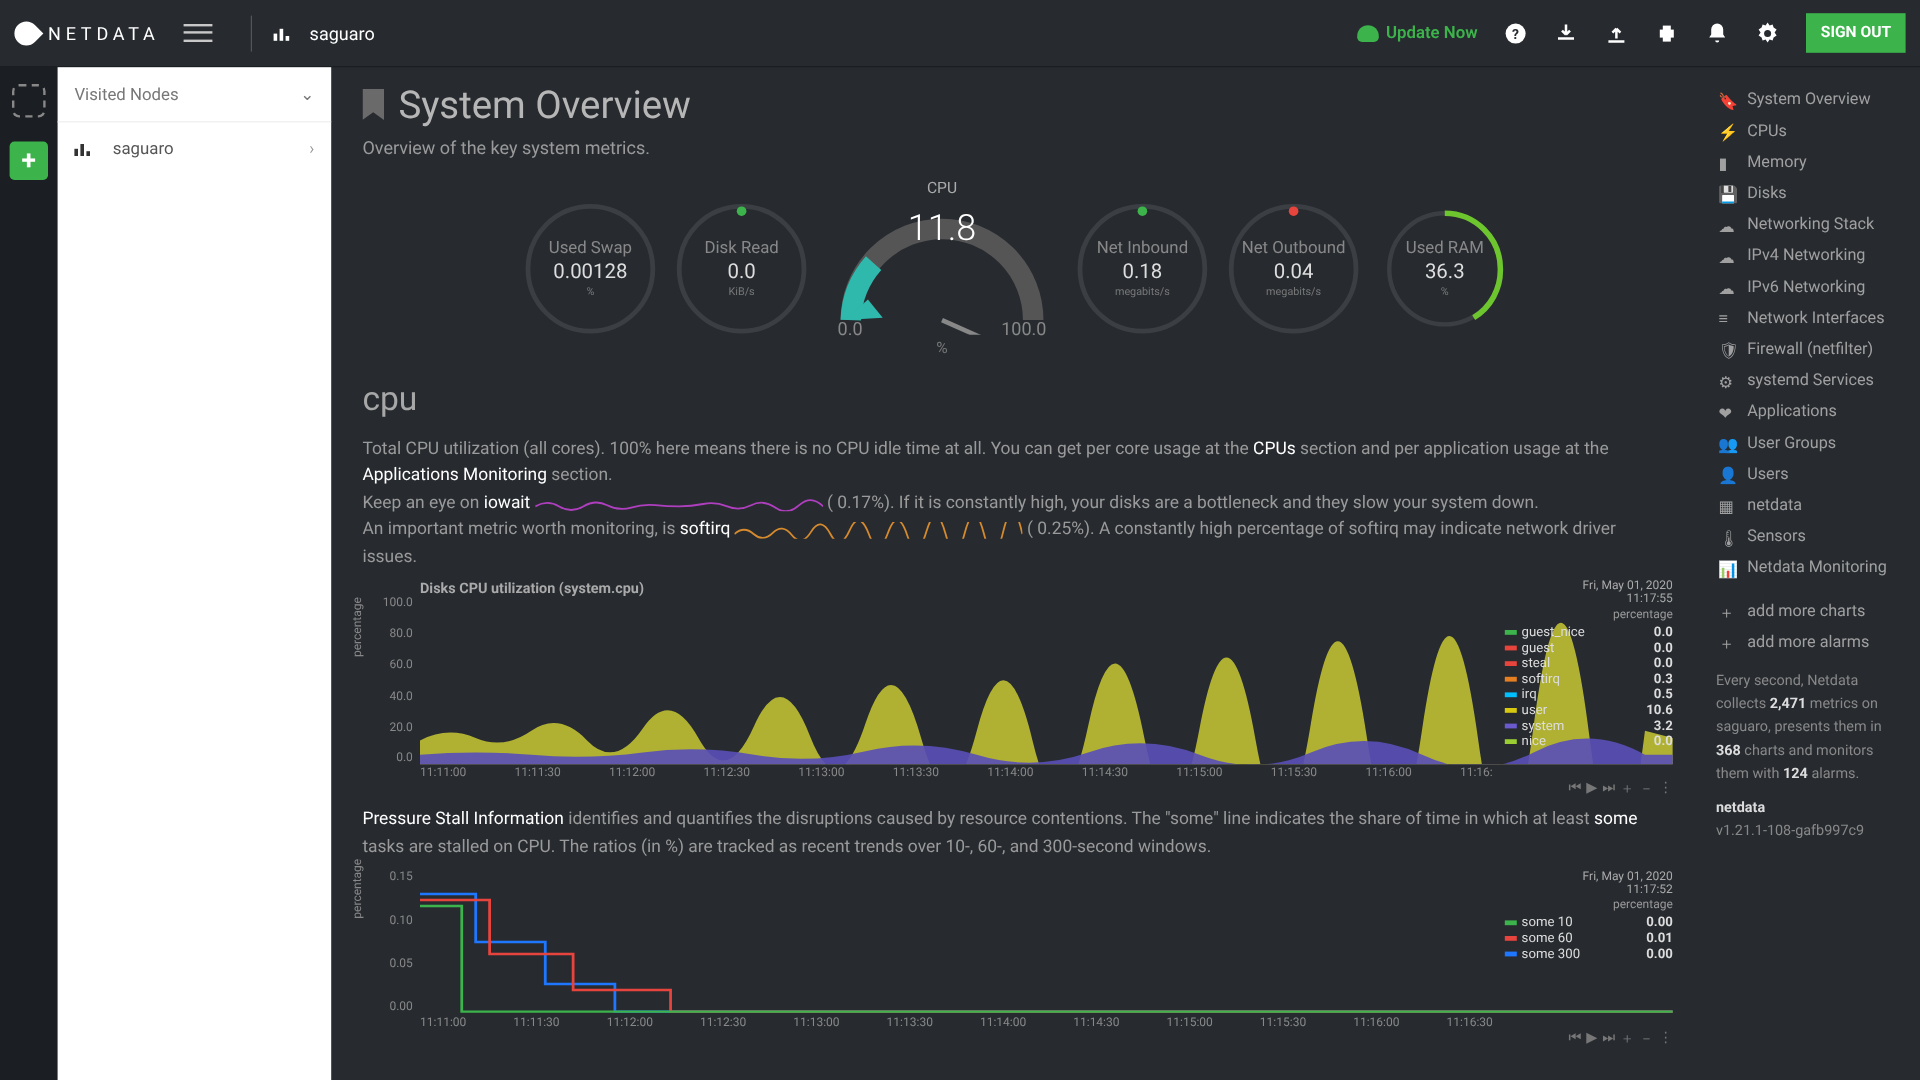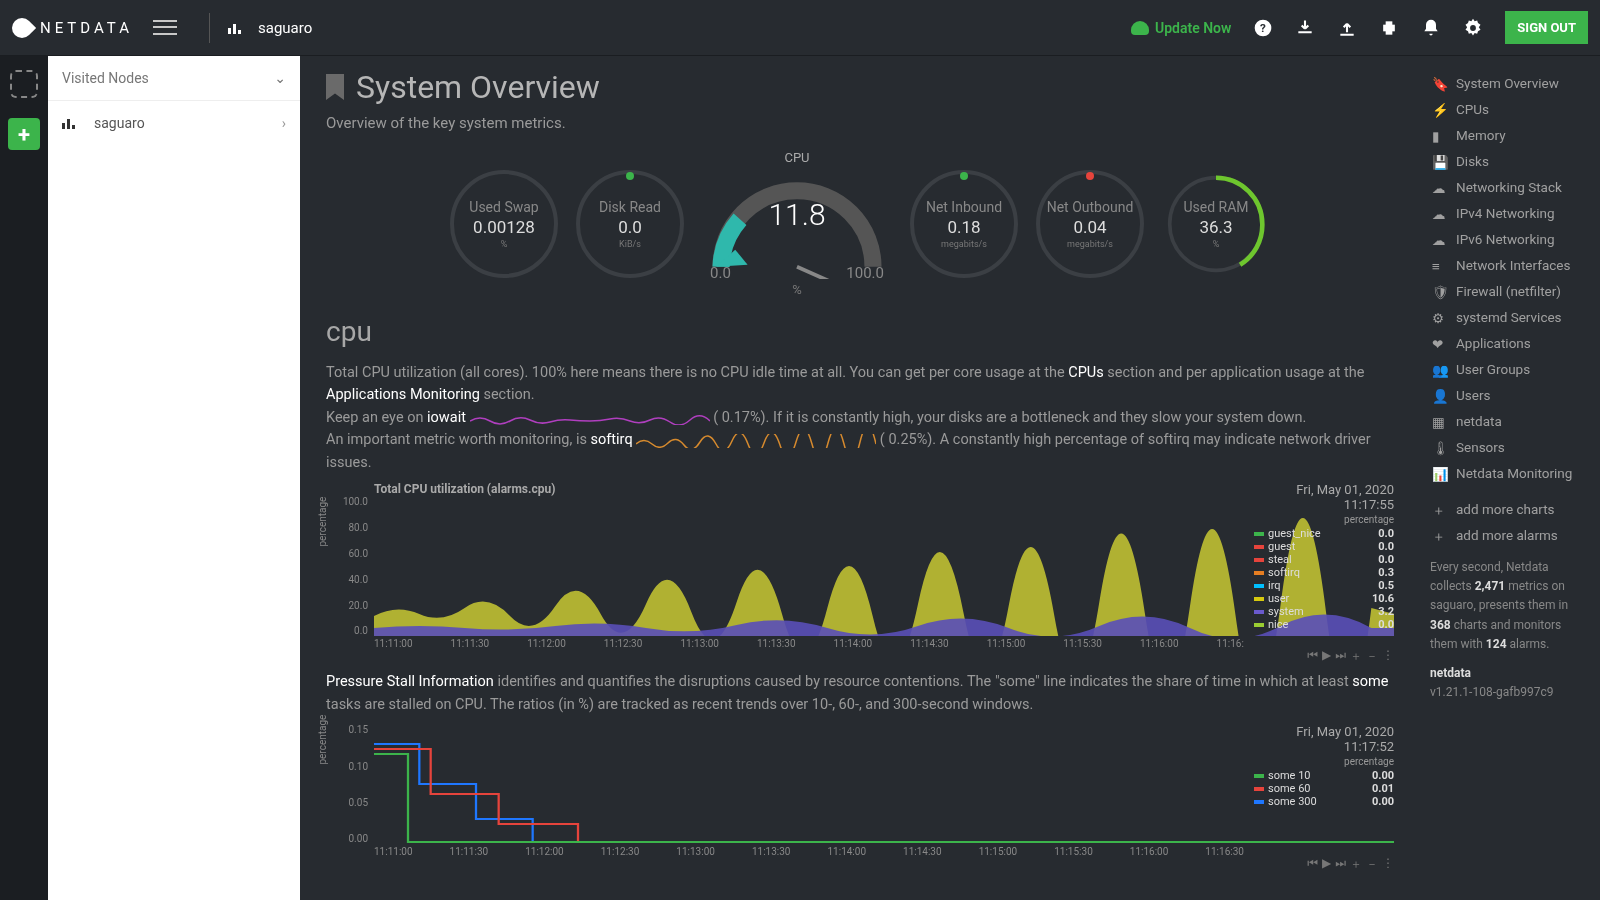--- a/index.html
+++ b/index.html
@@ -23,21 +23,21 @@
 .cloud-dl { width:18px; height:14px; background:#3cb44b; border-radius:9px 9px 4px 4px; position:relative; }
 .top-icon { width:20px; height:20px; color:#fff; cursor:pointer; display:flex; align-items:center; justify-content:center; }
 .signout { background:#3cb44b; color:#fff; padding:9px 12px; font-weight:700; font-size:13px; cursor:pointer; border:none;text-align:right; }
 
 
 .layout { display:flex; height:844px; }
 .strip { width:48px; background:#1b1e22; display:flex; flex-direction:column; align-items:center; padding-top:14px; gap:20px; }
 .strip-box { width:28px; height:28px; border:2px dashed #888; border-radius:6px; cursor:pointer; }
 .strip-add { width:32px; height:32px; background:#3cb44b; color:#fff; font-size:22px; font-weight:700; display:flex; align-items:center; justify-content:center; border-radius:4px; cursor:pointer; }
 
-.sidebar { width:252px; background:#fff; color:#555; }
+.sidebar { width:228px; background:#fff; color:#555; }
 .visited { padding:14px 14px; font-size:14px; color:#777; display:flex; justify-content:space-between; align-items:center; border-bottom:1px solid #eee; }
 .node-row { padding:14px 14px; display:flex; align-items:center; gap:14px; cursor:pointer; }
 .node-row .mini { width:18px; height:12px; display:flex; align-items:flex-end; gap:2px; }
 .node-row .mini span { width:3px; background:#333; }
 .node-row .mini span:nth-child(1){height:6px;} .node-row .mini span:nth-child(2){height:10px;} .node-row .mini span:nth-child(3){height:4px;}
 .chev { margin-left:auto; color:#999; }
 
 .main { flex:1; padding:12px 26px; overflow:hidden; }
 h1 { font-size:32px; font-weight:400; color:#b6b6b6; display:flex; align-items:center; gap:12px; }
 .bm { width:18px; height:26px; background:#6a6a6a; clip-path:polygon(0 0,100% 0,100% 100%,50% 75%,0 100%); }
@@ -45,40 +45,40 @@
 
 .gauges { display:flex; align-items:center; gap:18px; margin-top:18px; justify-content:center; }
 .gauge-s { width:108px; height:108px; border:4px solid #3b3f44; border-radius:50%; display:flex; flex-direction:column; align-items:center; justify-content:center; position:relative; }
 .gauge-s .dot { position:absolute; top:-2px; width:8px; height:8px; border-radius:50%; }
 .gauge-s .lbl { font-size:14px; color:#888; text-align:center; }
 .gauge-s .val { font-size:17px; color:#ddd; margin:2px 0;text-align:center; }
 .gauge-s .un { font-size:9px; color:#777; }
 .gauge-big { width:190px; position:relative; text-align:center; }
 .gauge-big .title { color:#aaa; font-size:13px; margin-bottom:4px; }
 .gauge-big svg { width:190px; height:110px; }
-.gauge-big .bval { position:absolute; top:47px; left:0; right:0; font-size:30px; color:#fff; font-weight:300; }
+.gauge-big .bval { position:absolute; top:23px; left:0; right:0; font-size:30px; color:#fff; font-weight:300; }
 .gauge-big .ends { display:flex; justify-content:space-between; font-size:15px; color:#888; padding:0 8px; margin-top:-18px; }
 .gauge-big .pct { display:block; color:#777; font-size:13px; }
 .ram-ring { border-color:transparent; }
 .ram-ring svg{ position:absolute; inset:0; }
 
 .section-h { font-size:28px; color:#a7a7a7; margin:18px 0 14px; font-weight:400; }
 .para { color:#9a9a9a; line-height:1.55; font-size:14.5px; }
 .para a, .para b { color:#fff; font-weight:400; }
 .spark { display:inline-block; width:240px; height:14px; vertical-align:middle; }
 
 .chart { position:relative; margin-top:8px; }
 .chart-title { font-size:12px; color:#aaa; font-weight:700; margin-left:48px; }
 .chart-body { display:flex; }
 .yaxis { width:48px; display:flex; flex-direction:column; justify-content:space-between; align-items:flex-end; padding-right:6px; font-size:10px; color:#888; position:relative; }
 .yaxis .ylbl { position:absolute; left:-4px; top:50%; transform:rotate(-90deg) translateX(50%); transform-origin:left; font-size:10px; color:#888; }
 .plot { flex:1; position:relative; }
 .xaxis { display:flex; justify-content:space-between; font-size:10px; color:#888; margin-left:48px; margin-right:150px; margin-top:2px; }
 .legend { position:absolute; right:0; top:0; width:140px; font-size:11px; }
-.legend .date { text-align:right; color:#aaa; font-size:13px; }
+.legend .date { text-align:right; color:#aaa; font-size:10px; }
 .legend .hdr { text-align:right; color:#999; font-size:10px; margin:2px 0; }
 .legend-row { display:flex; align-items:center; gap:4px; }
 .legend-row .sq { width:10px; height:4px; }
 .legend-row .nm { flex:1; color:#ddd; }
 .legend-row .vv { color:#ddd; font-weight:700; }
 .chart-ctrl { position:absolute; right:0; bottom:-16px; display:flex; gap:4px; color:#777; font-size:12px; }
 .chart-ctrl span{ cursor:pointer; }
 
 .rightnav { width:180px; padding:14px 10px; font-size:13.5px; color:#a0a0a0; overflow:hidden; }
 .rnav-item { display:flex; align-items:center; gap:10px; padding:5px 2px; cursor:pointer; }
@@ -246,21 +246,21 @@
     </p>
     <p class="para">
       <span>An important metric worth monitoring, is </span><b>softirq</b>
       <svg class="spark" viewBox="0 0 240 14">
           <path d="M0 10 Q8 3 16 10 T32 9 T48 11 T64 8 T80 10 T96 7 T112 10 T128 9 T144 11 T160 8 T176 10 T192 9 T208 10 T224 8 T240 10" stroke="#d68a2e" stroke-width="1.5" fill="none"></path>
         </svg>
       <span> (       0.25%). A constantly high percentage of softirq may indicate network driver issues.</span>
     </p>
 
     <div class="chart">
-      <div class="chart-title">Total CPU utilization (alarms.cpu)</div>
+      <div class="chart-title">Disks CPU utilization (system.cpu)</div>
       <div class="chart-body">
         <div class="yaxis" style="height:140px">
           <span class="ylbl">percentage</span>
           <span>100.0</span>
             <span>80.0</span>
             <span>60.0</span>
             <span>40.0</span>
             <span>20.0</span>
             <span>0.0</span>
         </div>

